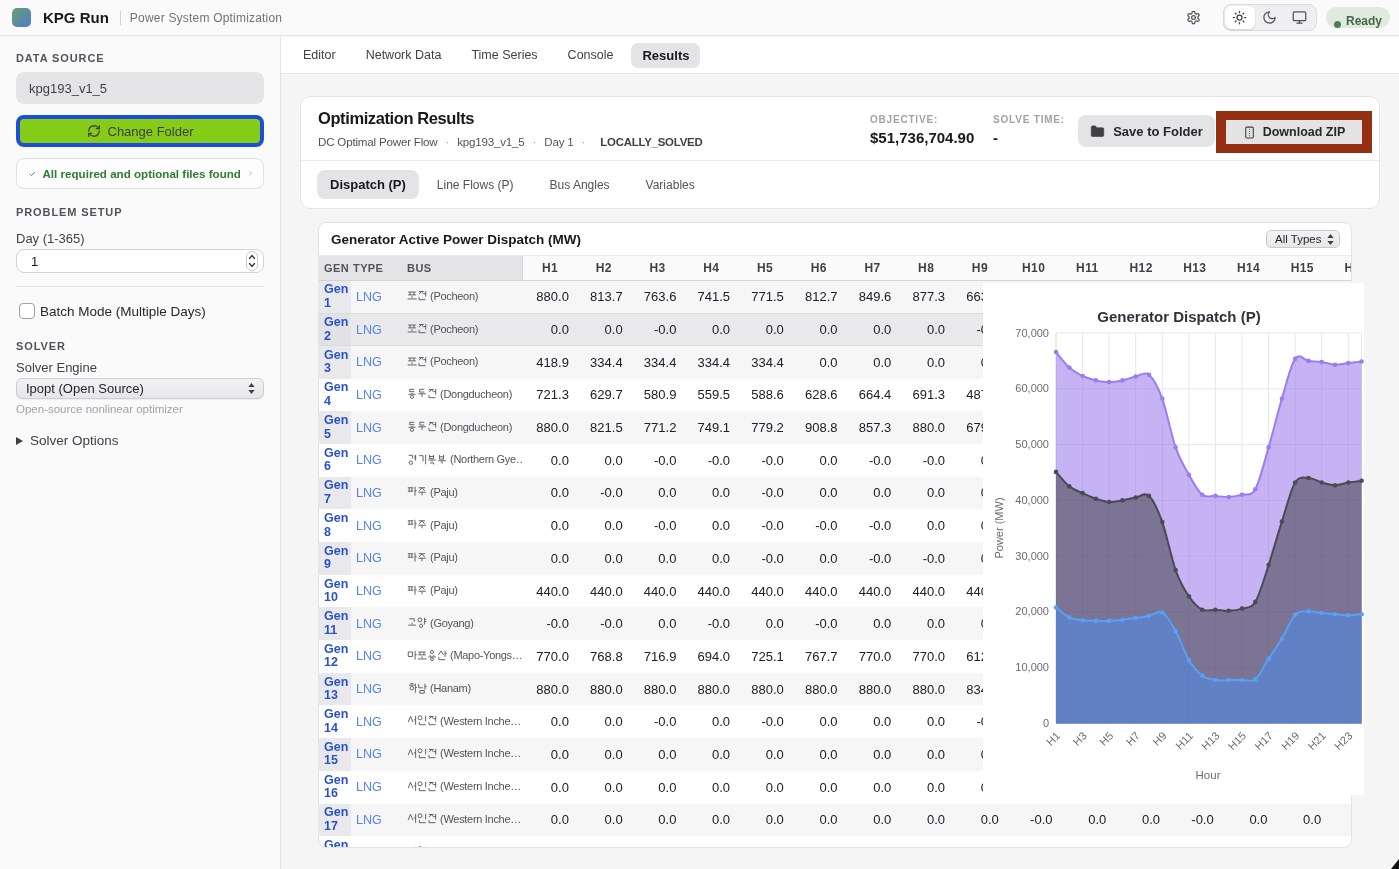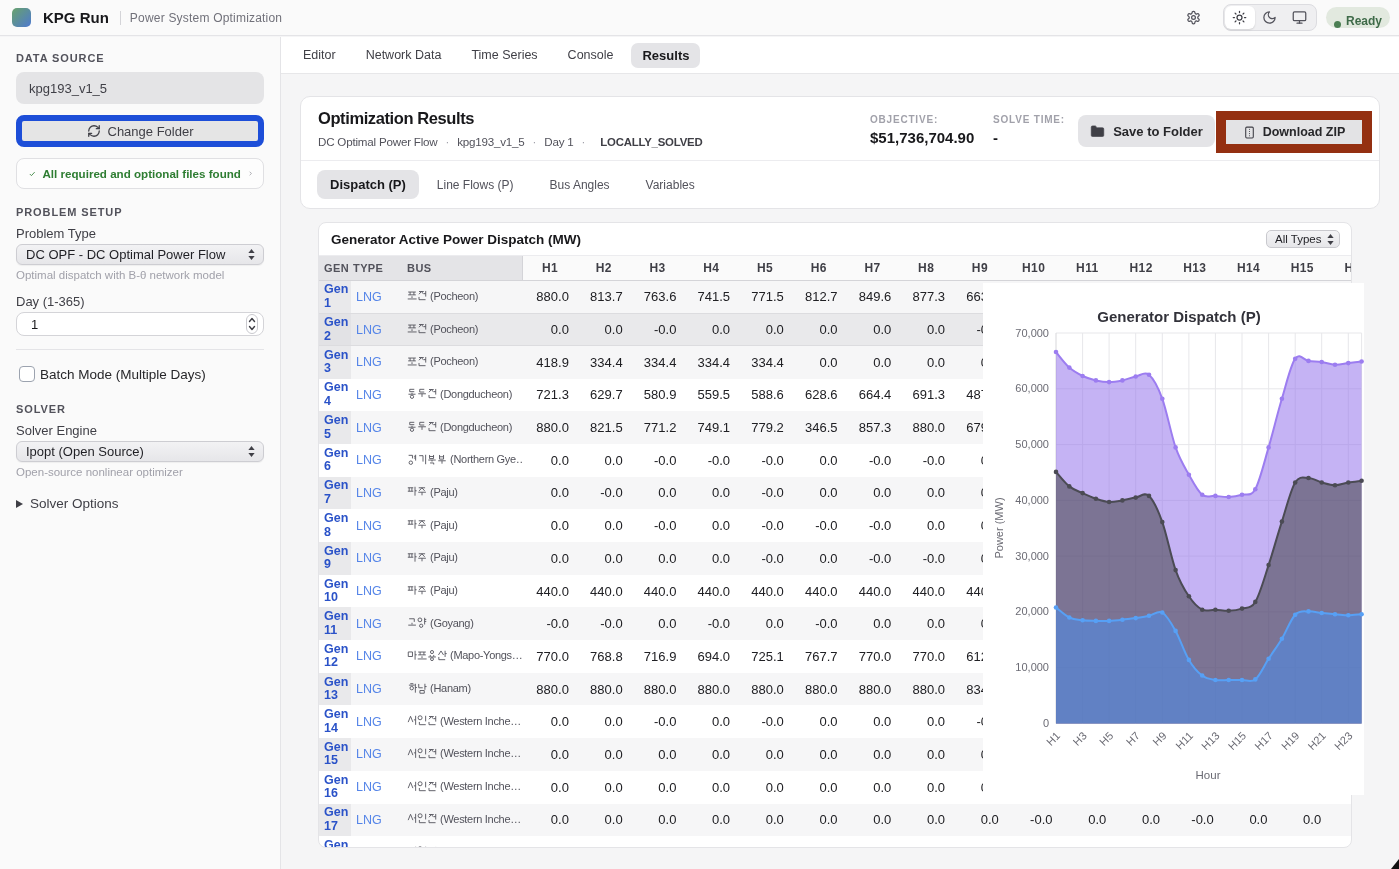--- a/index.html
+++ b/index.html
@@ -11,21 +11,21 @@
 .tright { margin-left:auto; display:flex; align-items:center; }
 .gearw { display:flex; margin-right:22px; }
 .seg { display:flex; align-items:center; background:#efeff1; border:1px solid #dcdce0; border-radius:8px; padding:1px; height:27px; }
 .seg .s { width:30px; height:23px; display:flex; align-items:center; justify-content:center; border-radius:6px; }
 .seg .s.on { background:#fff; box-shadow:0 1px 2px rgba(0,0,0,.12); }
 .ready { margin-left:9px; margin-right:9px; height:21px; padding:0 8px; border-radius:11px; background:#e2e9df; display:flex; align-items:flex-end; font-size:12px; font-weight:bold; color:#3f6b49; }
 .ready .dot { width:7px; height:7px; border-radius:50%; background:#4c7f54; margin-right:5px; }
 .sidebar { position:absolute; left:0; top:37px; width:281px; height:832px; background:#fafafa; border-right:1px solid #e4e4e7; padding:16px; }
 .slabel { font-size:11px; line-height:11px; font-weight:bold; color:#52525b; letter-spacing:.9px; }
 .sinput { height:32px; background:#e4e4e6; border-radius:8px; margin-top:8px; display:flex; align-items:center; padding-left:13px; font-size:13px; color:#3f3f46; }
-.sbtn { height:32px; background:#e5e5e5; border:6px solid #1d4ed8; border-radius:8px; margin-top:11px; display:flex; align-items:center; justify-content:center; font-size:13px; font-weight:500; color:#3f3f46; gap:7px; }
+.sbtn { height:32px; background:#84cc16; border:4px solid #1d4ed8; border-radius:8px; margin-top:11px; display:flex; align-items:center; justify-content:center; font-size:13px; font-weight:500; color:#3f3f46; gap:7px; }
 .sok { height:31px; background:#fdfdfd; border:1px solid #e0e0e3; border-radius:8px; margin-top:11px; display:flex; align-items:center; padding:0 10px 0 12px; gap:7px; white-space:nowrap; }
 .sok .t { font-size:11.6px; font-weight:bold; color:#2e7d32; flex:1; }
 .group { margin-top:19px; }
 .flabel { font-size:13px; line-height:12px; color:#3f3f46; margin-bottom:4px; }
 .select { height:21px; background:linear-gradient(#f2f2f4,#e6e6e9); border:1px solid #cdcdd2; border-radius:6px; display:flex; align-items:center; padding:0 7px 0 9px; font-size:13px; color:#1f1f24; box-shadow:0 1px 1px rgba(0,0,0,.05); }
 .select .sx { flex:1; }
 .helper { font-size:11.5px; line-height:11px; color:#a1a1aa; margin-top:5px; }
 .dayinput { height:24px; background:#fff; border:1px solid #d4d4d8; border-radius:8px; display:flex; align-items:center; padding:0 5px 0 14px; font-size:13px; color:#18181b; }
 .dayinput .sx { flex:1; }
 .sdiv { height:1px; background:#e4e4e7; margin:13px 0; }
@@ -133,31 +133,20 @@
         <path d="M4 13l5 5L20 6"></path>
       </svg>
       <span class="t">All required and optional files found</span>
       <svg width="11" height="11" viewBox="0 0 24 24" fill="none" stroke="#71717a" stroke-width="2.6" stroke-linecap="round" stroke-linejoin="round">
         <path d="M9 5l7 7-7 7"></path>
       </svg>
     </div>
   <div class="group" style="margin-top:18px">
       <div class="slabel">PROBLEM SETUP</div>
     </div>
-  <div class="group" style="margin-top:10px">
-    <div class="flabel">Problem Type</div>
-    <div class="select">
-        <span class="sx">DC OPF - DC Optimal Power Flow</span>
-        <svg width="9" height="13" viewBox="0 0 9 13" fill="#3f3f46">
-          <path d="M4.5 1 7.6 5H1.4Z"></path>
-          <path d="M4.5 12 1.4 8h6.2Z"></path>
-        </svg>
-      </div>
-    <div class="helper">Optimal dispatch with B-θ network model</div>
-  </div>
   <div class="group" style="margin-top:15px">
     <div class="flabel">Day (1-365)</div>
     <div class="dayinput">
         <span class="sx">1</span>
         <svg width="12" height="20" viewBox="0 0 12 20" fill="none">
           <rect x="0.5" y="0.5" width="11" height="19" rx="5.5" fill="#fff" stroke="#c9c9ce"></rect>
           <path d="M3.5 7.5 6 4.5l2.5 3" stroke="#3f3f46" stroke-width="1.4" fill="none" stroke-linecap="round" stroke-linejoin="round"></path>
           <path d="M3.5 12.5 6 15.5l2.5-3" stroke="#3f3f46" stroke-width="1.4" fill="none" stroke-linecap="round" stroke-linejoin="round"></path>
         </svg>
       </div>
@@ -423,21 +412,21 @@
                 <svg class="kg" width="10" height="11" viewBox="0 0 11 12">
                   <path d="M2.2 1.6h5.2M4.8 1.6l-2.6 3M4.8 1.6l2.6 3M9.6 1v6.2M7.7 3.9h1.9M2.2 7.6v3h7.2"></path>
                 </svg>
                 <span class="blat">(Dongducheon)</span>
               </span></td>
             <td class="num">880.0</td>
             <td class="num">821.5</td>
             <td class="num">771.2</td>
             <td class="num">749.1</td>
             <td class="num">779.2</td>
-            <td class="num">346.5</td>
+            <td class="num">908.8</td>
             <td class="num">857.3</td>
             <td class="num">880.0</td>
             <td class="num">679.4</td>
             <td class="num">0.0</td>
             <td class="num">0.0</td>
             <td class="num">0.0</td>
             <td class="num">0.0</td>
             <td class="num">0.0</td>
             <td class="num">0.0</td>
             <td class="num">0.0</td>

